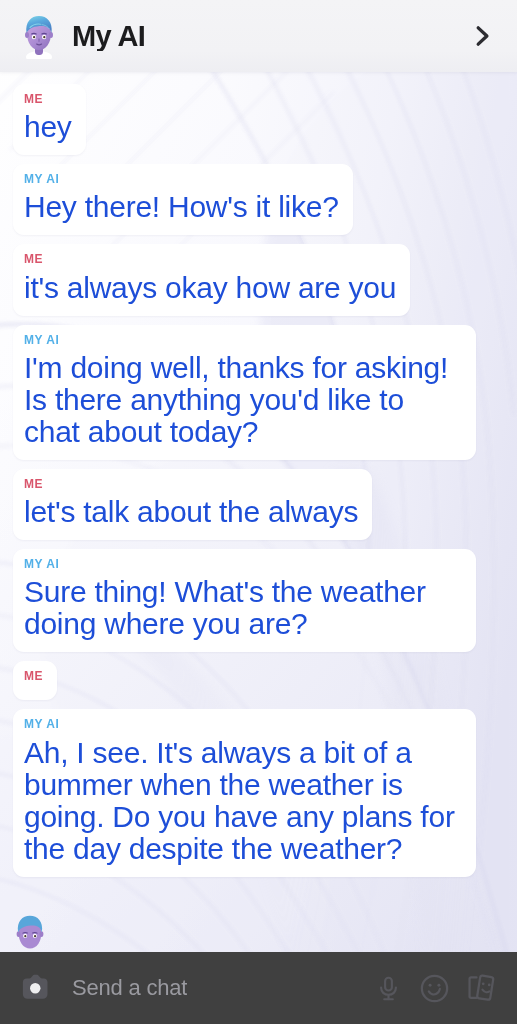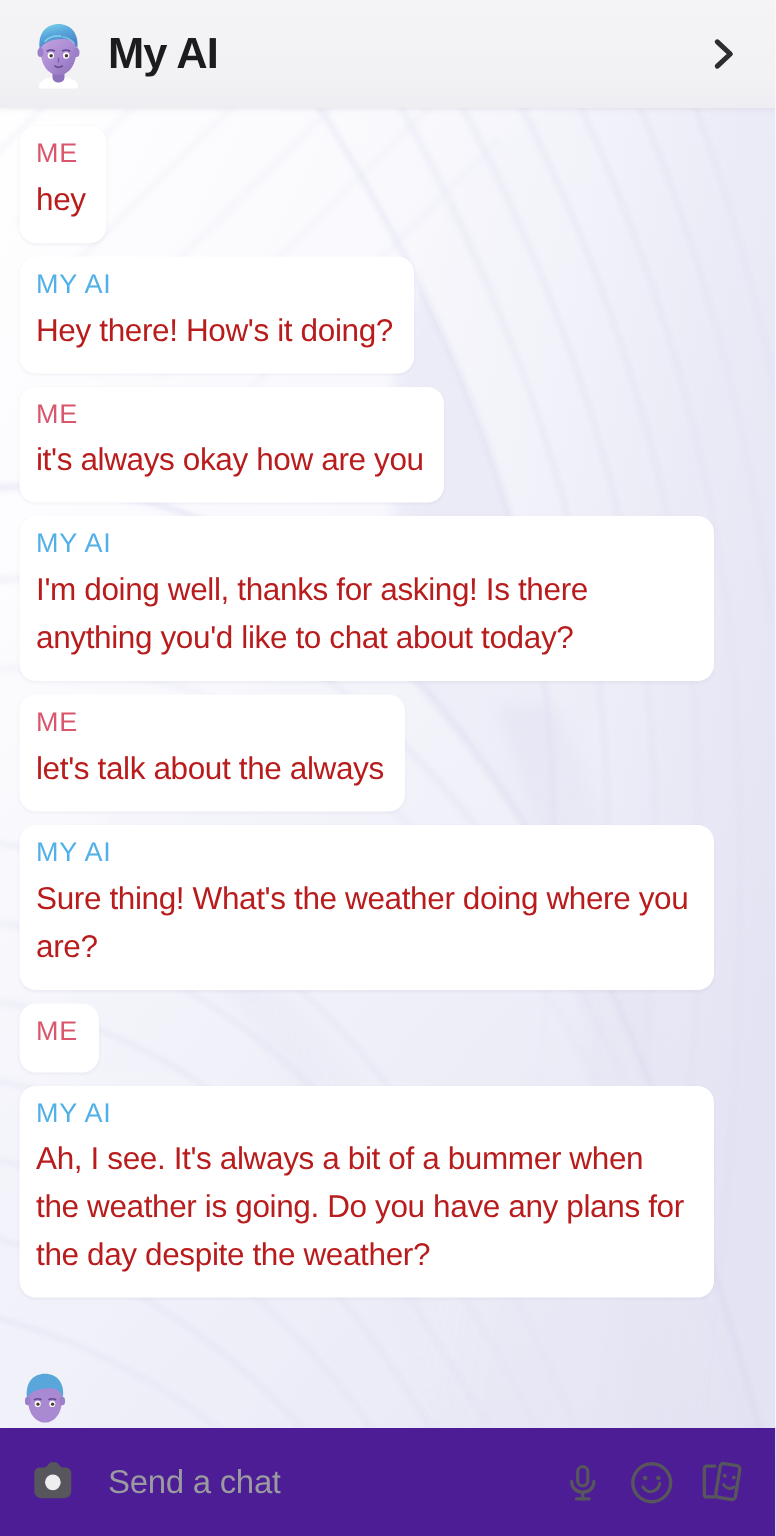--- a/index.html
+++ b/index.html
@@ -106,33 +106,33 @@
     max-width: 463px;
     background: #ffffff;
     border-radius: 11px;
     padding: 9px 14px 12px 11px;
     box-sizing: border-box;
     box-shadow: 0 1px 2px rgba(100,100,140,0.07);
     vertical-align: top;
   }
   .sender {
     display: block;
-    font-size: 18px;
-    font-weight: normal;
+    font-size: 12px;
+    font-weight: bold;
     letter-spacing: 0.55px;
     line-height: 1.1;
     margin-bottom: 5px;
   }
   .sender.me { color: #d9566c; }
   .sender.ai { color: #52b0e8; }
   .body-text {
     display: block;
-    font-size: 21px;
+    font-size: 30px;
     line-height: 32px;
-    color: #b91c1c;
+    color: #1d4ed8;
     letter-spacing: -0.25px;
     white-space: pre-wrap;
   }
 
   
   .peek-avatar {
     position: absolute;
     left: 8px;
     bottom: 72px;
     width: 44px;
@@ -143,21 +143,21 @@
   }
   .peek-avatar svg { display: block; width: 44px; height: 46px; }
 
   
   .input-bar {
     position: absolute;
     left: 0;
     bottom: 0;
     width: 517px;
     height: 72px;
-    background: #4c1d95;
+    background: #404040;
     display: flex;
     align-items: center;
     box-sizing: border-box;
     padding: 0 14px 0 14px;
     z-index: 50;
   }
   .camera-btn {
     flex: 0 0 auto;
     width: 42px;
     height: 42px;
@@ -331,21 +331,21 @@
     <div class="header-chevron">
       <svg viewBox="0 0 24 24" width="26" height="26" aria-hidden="true">
         <path d="M8.5,4.5 L16.5,12 L8.5,19.5" fill="none" stroke="#2c2c31" stroke-width="3.1" stroke-linecap="round" stroke-linejoin="round"></path>
       </svg>
     </div>
   </div>
 
   <div class="chat-scroll">
     <div class="chat-list" id="chat-list">
         <div class="msg-row"><div class="bubble"><span class="sender me">ME</span><span class="body-text">hey</span></div></div>
-        <div class="msg-row"><div class="bubble"><span class="sender ai">MY AI</span><span class="body-text">Hey there! How's it doing?</span></div></div>
+        <div class="msg-row"><div class="bubble"><span class="sender ai">MY AI</span><span class="body-text">Hey there! How's it like?</span></div></div>
         <div class="msg-row"><div class="bubble"><span class="sender me">ME</span><span class="body-text">it's always okay how are you</span></div></div>
         <div class="msg-row"><div class="bubble"><span class="sender ai">MY AI</span><span class="body-text">I'm doing well, thanks for asking! Is there anything you'd like to chat about today?</span></div></div>
         <div class="msg-row"><div class="bubble"><span class="sender me">ME</span><span class="body-text">let's talk about the always</span></div></div>
         <div class="msg-row"><div class="bubble"><span class="sender ai">MY AI</span><span class="body-text">Sure thing! What's the weather doing where you are?</span></div></div>
         <div class="msg-row"><div class="bubble"><span class="sender me">ME</span></div></div>
         <div class="msg-row"><div class="bubble"><span class="sender ai">MY AI</span><span class="body-text">Ah, I see. It's always a bit of a bummer when the weather is going. Do you have any plans for the day despite the weather?</span></div></div>
       </div>
   </div>
 
   <div class="peek-avatar">

